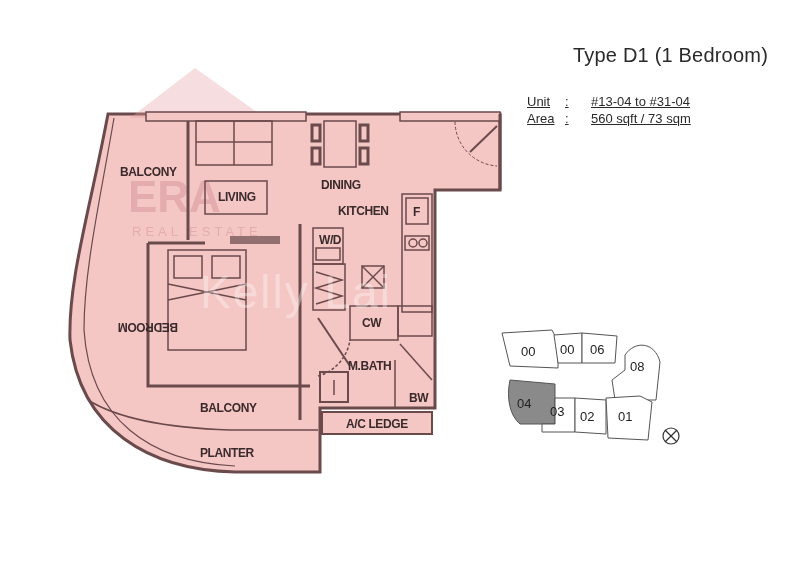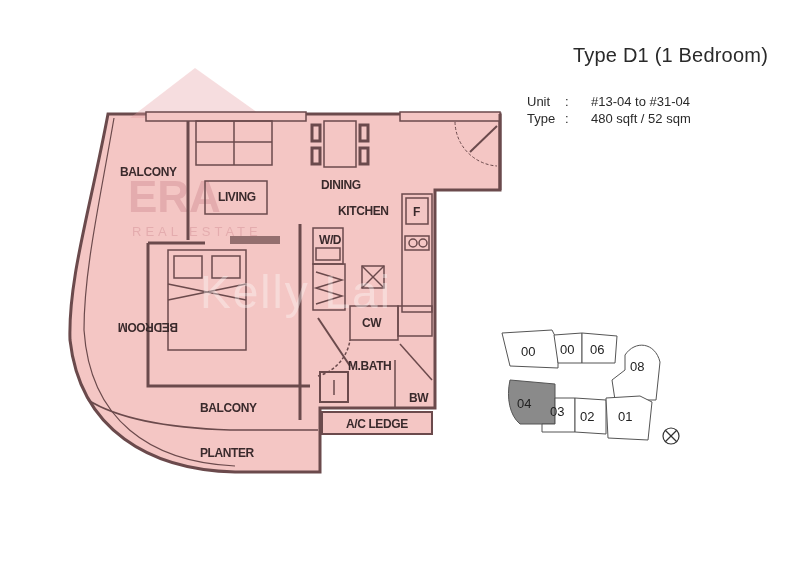--- a/index.html
+++ b/index.html
@@ -1,40 +1,40 @@
 <!DOCTYPE html>
 <html><head>
 <meta charset="utf-8">
 <style>
   html,body{margin:0;padding:0;background:#ffffff;}
   body{width:800px;height:561px;position:relative;overflow:hidden;font-family:"Liberation Sans",sans-serif;color:#2a2224;}
   .title{position:absolute;left:527px;top:44px;font-size:20px;color:#2a2a2a;letter-spacing:0.2px;margin-left:46px;}
   .info{position:absolute;left:527px;top:93px;font-size:13px;line-height:17px;color:#2a2a2a;}
-  .info .row{display:flex;}
+  .info .row{display:flex;text-decoration:underline;}
   .info .k{width:38px;}
   .info .c{width:26px;}
   svg{position:absolute;left:0;top:0;}
   .lbl{font-family:"Liberation Sans",sans-serif;font-weight:bold;font-size:12px;fill:#3a2a2c;letter-spacing:-0.4px;}
   .keylbl{font-family:"Liberation Sans",sans-serif;font-size:13px;fill:#222;}
   .wm{font-family:"Liberation Sans",sans-serif;}
 </style>
 </head>
 <body>
 
 <div class="title">Type D1 (1 Bedroom)</div>
 <div class="info">
   <div class="row">
     <span class="k">Unit</span>
     <span class="c">:</span>
     <span>#13-04 to #31-04</span>
   </div>
   <div class="row">
-    <span class="k">Type</span>
+    <span class="k">Area</span>
     <span class="c">:</span>
-    <span>480 sqft / 52 sqm</span>
+    <span>560 sqft / 73 sqm</span>
   </div>
 </div>
 
 <svg width="800" height="561" viewBox="0 0 800 561">
 
   <g>
     <path d="M108,114 L500,114 L500,190 L435,190 L435,408 L320,408 L320,472 L235,472 C150,470 80,430 70,340 C68,280 90,210 108,114 Z" fill="#f4c6c4" stroke="#6b4a4c" stroke-width="3"></path>
     <path d="M114,118 C100,200 84,270 84,330 C90,420 150,462 235,466" fill="none" stroke="#6b4a4c" stroke-width="1.2"></path>
   </g>
 

